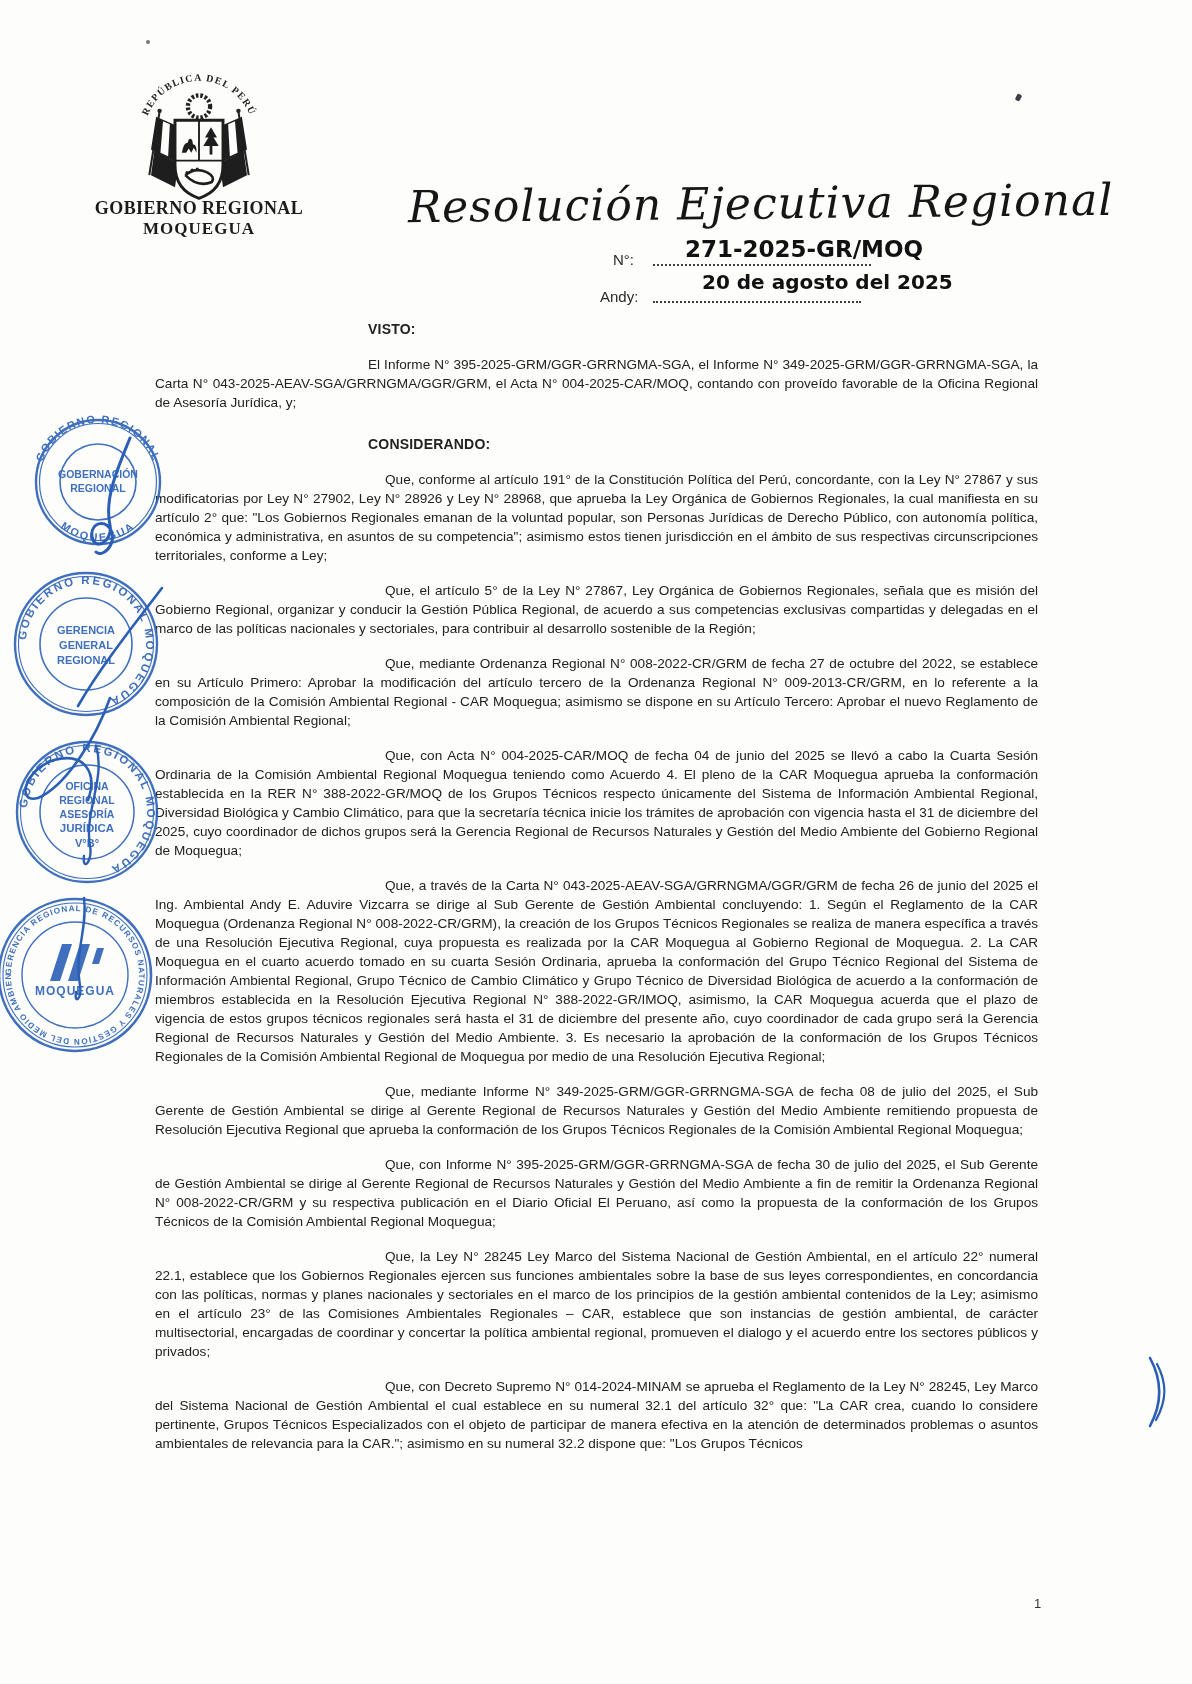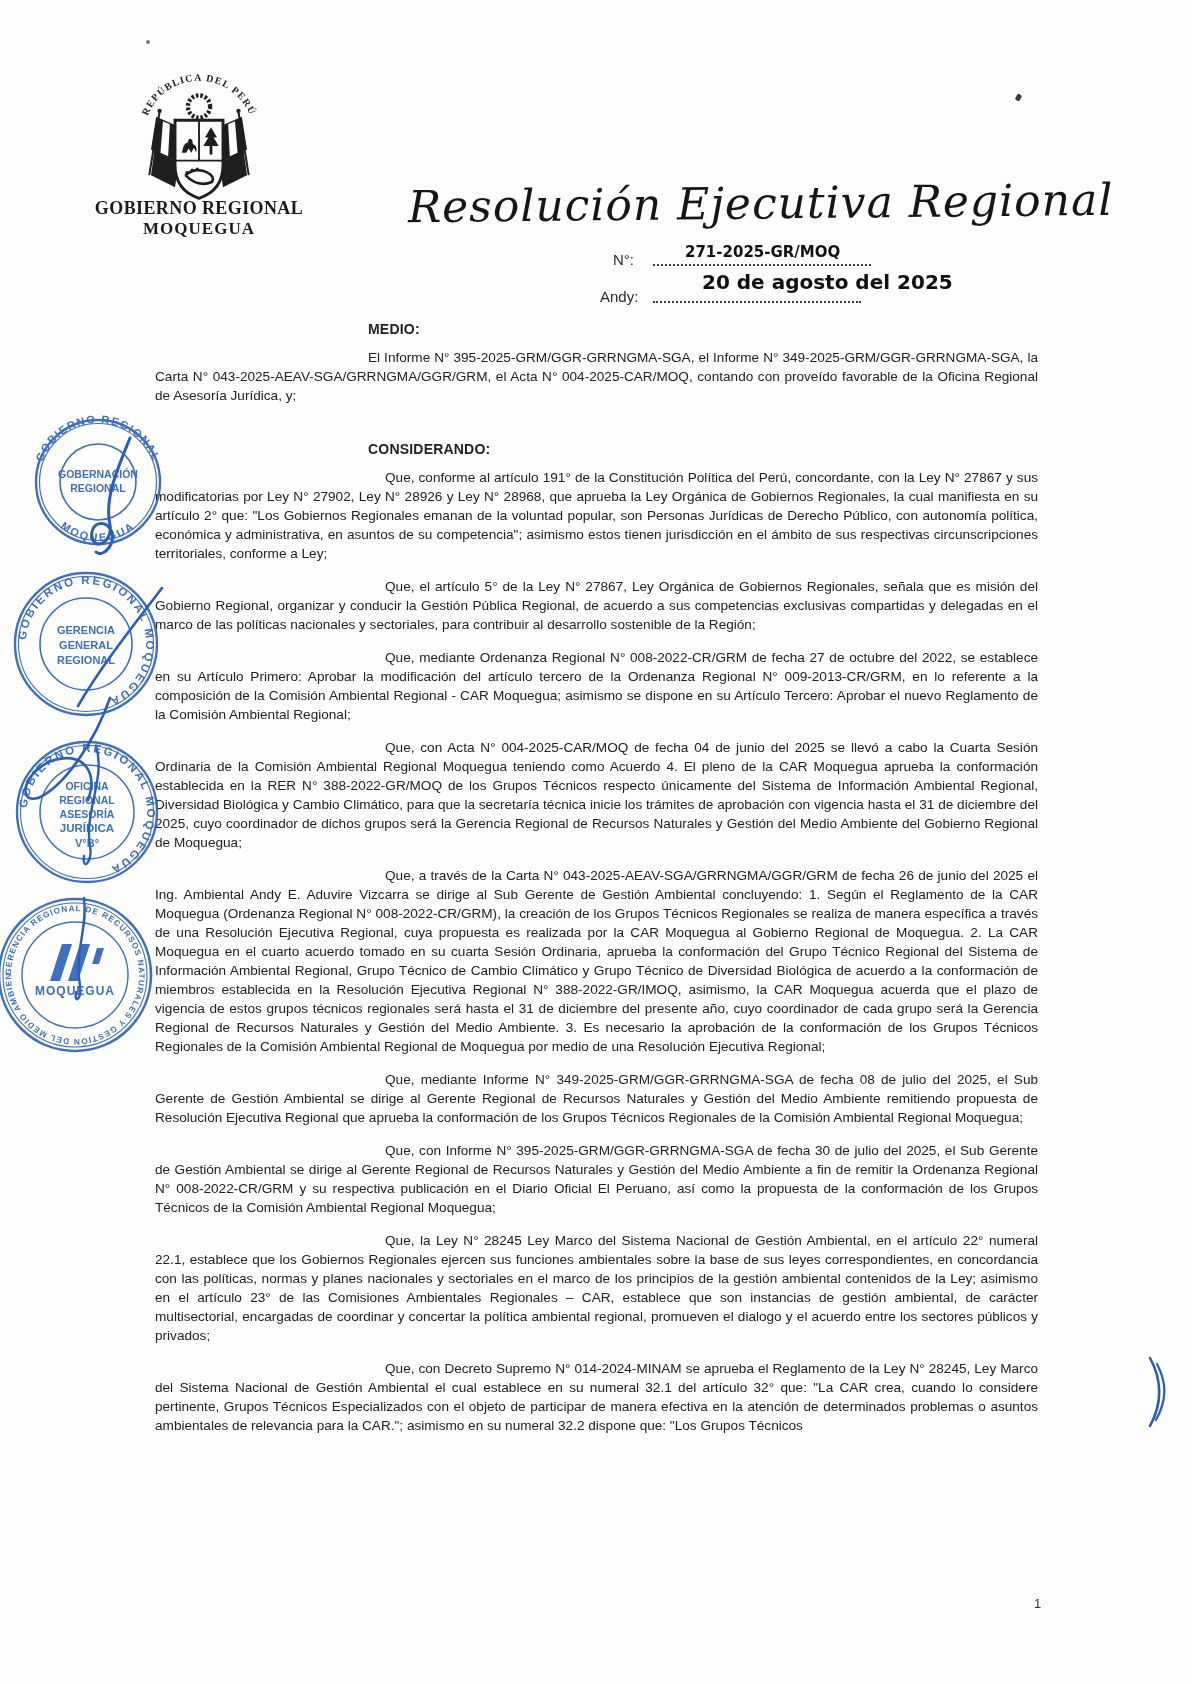--- a/index.html
+++ b/index.html
@@ -27,30 +27,30 @@
   .date-label{left:600px;top:288px;}
   .fill-line{
     position:absolute;border-bottom:2.6px dotted #3c3c3c;height:24px;
   }
   .num-line{left:653px;top:240px;width:218px;}
   .date-line{left:653px;top:277px;width:208px;}
   .fill-value{
     position:absolute;font-family:"DejaVu Sans",sans-serif;font-weight:bold;
     color:#111;white-space:nowrap;
   }
-  .num-value{left:685px;top:236px;font-size:15px;margin-top:7px;}
+  .num-value{left:685px;top:236px;font-size:23px;}
   .date-value{left:702px;top:270px;font-size:20px;}
   
   .body-text{
     position:absolute;left:155px;top:320px;width:883px;
     font-size:13.6px;line-height:19px;text-align:justify;color:#222;
   }
   .body-text .heading{font-weight:bold;margin:0 0 9px 213px;font-size:14px;letter-spacing:.2px;}
-  .body-text .heading.consid{margin-top:35px;}
-  .body-text p{margin:0 0 14px 0;}
+  .body-text .heading.consid{margin-top:23px;}
+  .body-text p{margin:16px 0 14px 0;}
   .body-text p.visto-p{text-indent:213px;}
   .body-text p.que-p{text-indent:230px;}
   .page-number{position:absolute;left:1034px;top:1596px;font-size:13px;color:#333;}
   
   .stamp{position:absolute;opacity:.92;}
   .stamp text,.stamp textPath{
     font-family:"Liberation Sans",sans-serif;font-weight:bold;fill:#2f64b8;
   }
   .sig-layer,.marks-layer{position:absolute;left:0;top:0;width:1192px;height:1684px;pointer-events:none;}
   .speck{position:absolute;background:#3a3f4a;border-radius:2px;}
@@ -109,21 +109,21 @@
 
   <span class="field-row num-label">N°:</span>
   <span class="fill-line num-line"></span>
   <span class="fill-value num-value">271-2025-GR/MOQ</span>
 
   <span class="field-row date-label">Andy:</span>
   <span class="fill-line date-line"></span>
   <span class="fill-value date-value">20 de agosto del 2025</span>
 
   <div class="body-text">
-    <div class="heading">MEDIO:</div>
+    <div class="heading">VISTO:</div>
     <p class="visto-p">El Informe N° 395-2025-GRM/GGR-GRRNGMA-SGA, el Informe N° 349-2025-GRM/GGR-GRRNGMA-SGA, la Carta N° 043-2025-AEAV-SGA/GRRNGMA/GGR/GRM, el Acta N° 004-2025-CAR/MOQ, contando con proveído favorable de la Oficina Regional de Asesoría Jurídica, y;</p>
     <div class="heading consid">CONSIDERANDO:</div>
     <p class="que-p">Que, conforme al artículo 191° de la Constitución Política del Perú, concordante, con la Ley N° 27867 y sus modificatorias por Ley  N° 27902, Ley N° 28926 y Ley N° 28968, que aprueba la Ley Orgánica de Gobiernos Regionales, la cual manifiesta en su artículo 2° que: "Los Gobiernos Regionales emanan de la voluntad popular, son Personas Jurídicas de Derecho Público, con autonomía política, económica y administrativa, en asuntos de su competencia"; asimismo estos tienen  jurisdicción en el ámbito de sus respectivas circunscripciones territoriales, conforme a Ley;</p>
     <p class="que-p">Que, el artículo 5° de la Ley N° 27867, Ley Orgánica de Gobiernos Regionales, señala que es misión del Gobierno Regional, organizar y conducir la Gestión Pública Regional, de acuerdo a sus competencias exclusivas compartidas y delegadas en el marco de las políticas nacionales y sectoriales, para contribuir al desarrollo sostenible de la Región;</p>
     <p class="que-p">Que, mediante Ordenanza Regional N° 008-2022-CR/GRM de fecha 27 de octubre del 2022, se establece en su Artículo Primero: Aprobar la modificación del artículo tercero de la Ordenanza Regional N° 009-2013-CR/GRM, en lo referente a la composición de la Comisión Ambiental Regional - CAR Moquegua; asimismo se dispone en su Artículo Tercero: Aprobar el nuevo Reglamento de la Comisión Ambiental Regional;</p>
     <p class="que-p">Que, con Acta N° 004-2025-CAR/MOQ de fecha 04 de junio del 2025 se llevó a cabo la Cuarta Sesión Ordinaria de la Comisión Ambiental Regional Moquegua teniendo como Acuerdo 4. El pleno de la CAR Moquegua aprueba la conformación establecida en la RER N° 388-2022-GR/MOQ de los Grupos Técnicos respecto únicamente del Sistema de Información Ambiental Regional, Diversidad Biológica y Cambio Climático, para que la secretaría técnica inicie los trámites de aprobación con vigencia hasta el 31 de diciembre del 2025, cuyo coordinador de dichos grupos será la Gerencia Regional de Recursos Naturales y Gestión del Medio Ambiente del Gobierno Regional de Moquegua;</p>
     <p class="que-p">Que, a través de la Carta N° 043-2025-AEAV-SGA/GRRNGMA/GGR/GRM de fecha 26 de junio del 2025 el Ing. Ambiental Andy E. Aduvire Vizcarra se dirige al Sub Gerente de Gestión Ambiental concluyendo: 1. Según el Reglamento de la CAR Moquegua (Ordenanza Regional N° 008-2022-CR/GRM), la creación de los Grupos Técnicos Regionales se realiza de manera específica a través de una Resolución Ejecutiva Regional, cuya propuesta es realizada por la CAR Moquegua al Gobierno Regional de Moquegua. 2. La CAR Moquegua en el cuarto acuerdo tomado en su cuarta Sesión Ordinaria, aprueba la conformación del Grupo Técnico Regional del Sistema de Información Ambiental Regional, Grupo Técnico de Cambio Climático y Grupo Técnico de Diversidad Biológica de acuerdo a la conformación de miembros establecida en la Resolución Ejecutiva Regional N° 388-2022-GR/IMOQ, asimismo, la CAR Moquegua acuerda que el plazo de vigencia de estos grupos técnicos regionales será hasta el 31 de diciembre del presente año, cuyo coordinador de cada grupo será la Gerencia Regional de Recursos Naturales y Gestión del Medio Ambiente. 3. Es necesario la aprobación de la conformación de los Grupos Técnicos Regionales de la Comisión Ambiental Regional de Moquegua por medio de una Resolución Ejecutiva Regional;</p>
     <p class="que-p">Que, mediante Informe N° 349-2025-GRM/GGR-GRRNGMA-SGA de fecha 08 de julio del 2025, el Sub Gerente de Gestión Ambiental se dirige al Gerente Regional de Recursos Naturales y Gestión del Medio Ambiente remitiendo propuesta de Resolución Ejecutiva Regional que aprueba la conformación de los Grupos Técnicos Regionales de la Comisión Ambiental Regional Moquegua;</p>
     <p class="que-p">Que, con Informe N° 395-2025-GRM/GGR-GRRNGMA-SGA de fecha 30 de julio del 2025, el Sub Gerente de Gestión Ambiental se dirige al Gerente Regional de Recursos Naturales y Gestión del Medio Ambiente  a fin de remitir la Ordenanza Regional N° 008-2022-CR/GRM y su respectiva publicación en el Diario Oficial El Peruano, así como la propuesta de la conformación de los Grupos Técnicos de la Comisión Ambiental Regional Moquegua;</p>
     <p class="que-p">Que, la Ley N° 28245 Ley Marco del Sistema Nacional de Gestión Ambiental, en el artículo 22° numeral 22.1, establece que los Gobiernos Regionales ejercen sus funciones ambientales sobre la base de sus leyes correspondientes, en concordancia con las políticas, normas y planes nacionales y sectoriales en el marco de los principios de la gestión ambiental contenidos de la Ley; asimismo en el artículo 23° de las Comisiones Ambientales Regionales – CAR, establece que son instancias de gestión ambiental, de carácter multisectorial, encargadas de coordinar y concertar la política ambiental regional, promueven el dialogo y el acuerdo entre los sectores públicos y privados;</p>

